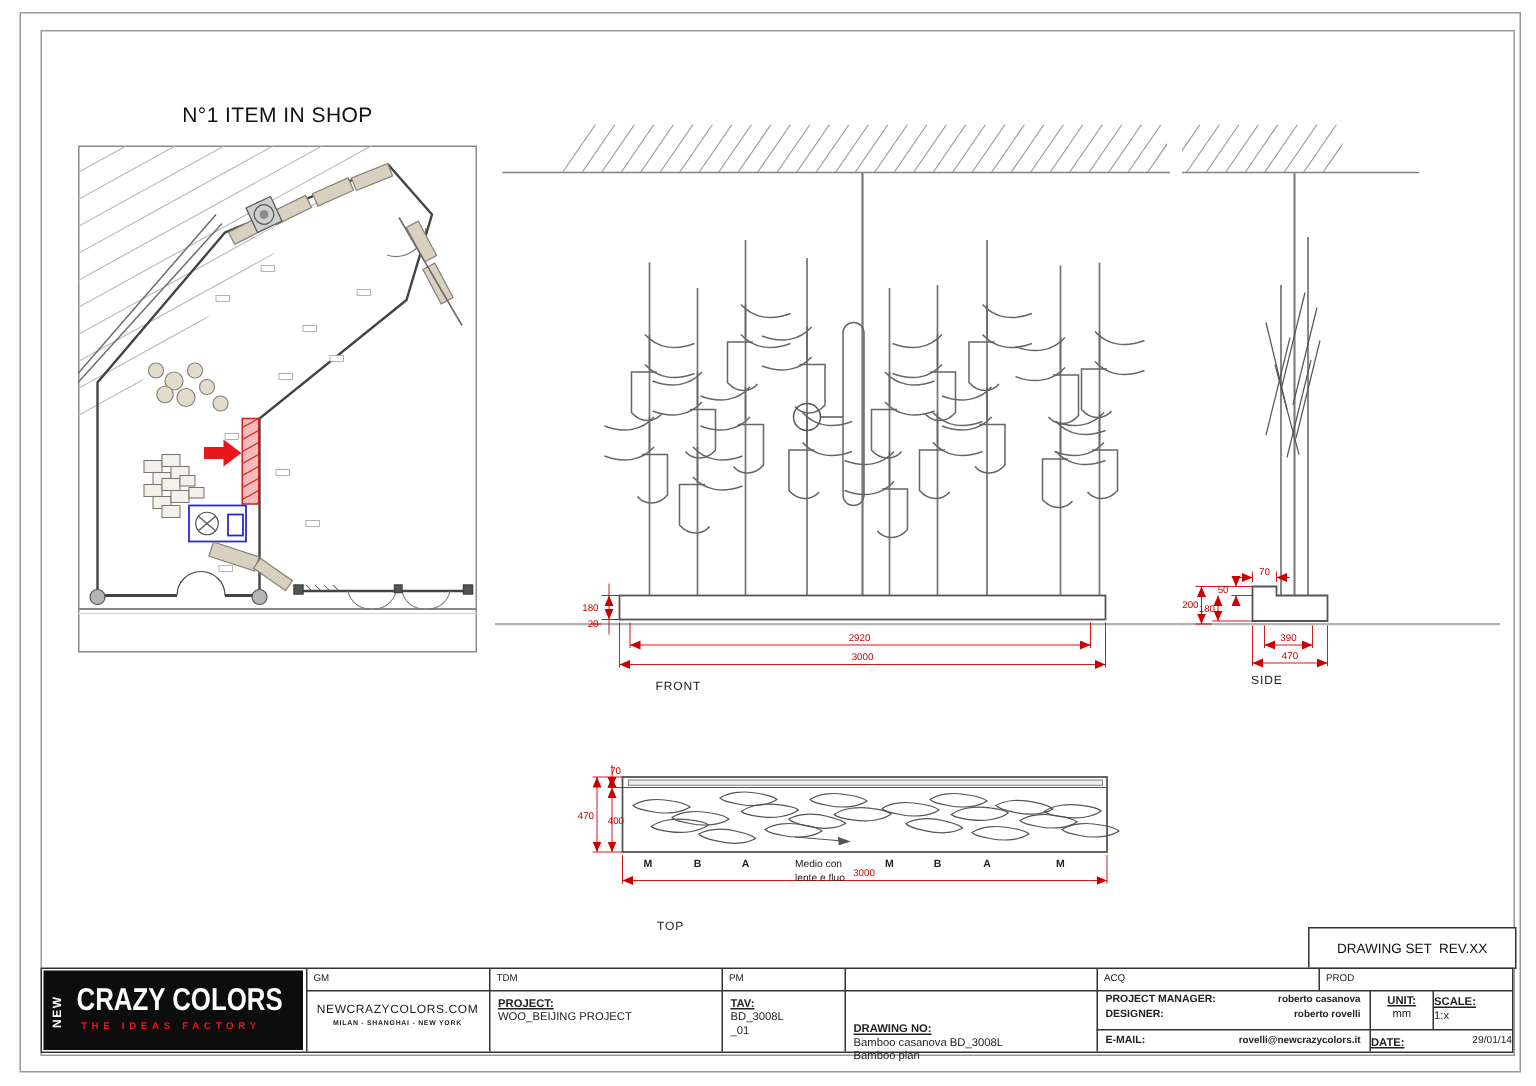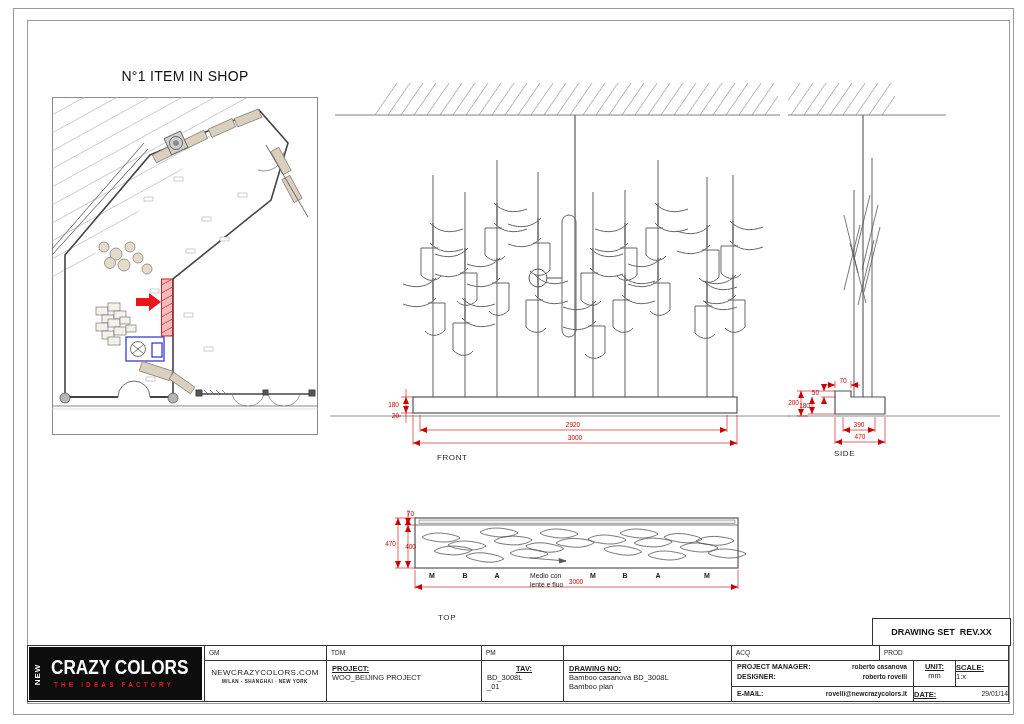--- a/index.html
+++ b/index.html
@@ -12,21 +12,21 @@
   svg{position:absolute;overflow:visible;}
   svg text{font-family:"Liberation Sans",sans-serif;}
   .dimtxt{font-size:6.5px;fill:#cc0000;}
   .vlabel{font-size:8px;fill:#222;letter-spacing:.6px;}
   .slot{font-size:7px;font-weight:bold;fill:#222;}
   .medio{font-size:6.8px;fill:#222;}
 
   
   .rev-box{position:absolute;left:872px;top:618px;width:137px;height:26px;border:1px solid #333;
            background:#fff;display:flex;align-items:center;justify-content:center;
-           font-size:9px;font-weight:bold;white-space:pre;color:#111;}
+           font-size:9px;font-weight:normal;white-space:pre;color:#111;}
   .tblock{position:absolute;left:27px;top:645px;width:982px;height:57px;border:1px solid #333;
           background:#fff;box-sizing:border-box;}
   .tb-line{position:absolute;background:#333;}
   .cell{position:absolute;box-sizing:border-box;font-size:7.5px;}
   .hdr{position:absolute;font-size:6.5px;color:#222;}
   .lbl{font-weight:bold;text-decoration:underline;}
   .logo-box{position:absolute;left:1px;top:1px;width:173px;height:53px;background:#0d0d0d;}
   .logo-new{position:absolute;left:-2px;top:23px;transform:rotate(-90deg);color:#fff;
             font-size:8px;font-weight:bold;letter-spacing:1px;}
   .logo-main{position:absolute;left:22px;top:8px;color:#fff;font-size:21px;font-weight:bold;
@@ -477,26 +477,26 @@
       <div class="site-url">NEWCRAZYCOLORS.COM</div>
       <div class="site-cities">MILAN - SHANGHAI - NEW YORK</div>
     </div>
 
     <div class="cell" style="left:304px;top:18px;width:148px">
       <div class="lbl">PROJECT:</div>
       <div>WOO_BEIJING PROJECT</div>
     </div>
 
     <div class="cell" style="left:459px;top:18px;width:74px">
-      <div class="lbl" style="text-align:center">TAV:</div>
+      <div class="lbl" style="text-align:left">TAV:</div>
       <div>BD_3008L</div>
       <div>_01</div>
     </div>
 
-    <div class="cell" style="left:541px;top:18px;width:160px">
+    <div class="cell" style="left:541px;top:35px;width:160px">
       <div class="lbl">DRAWING NO:</div>
       <div>Bamboo casanova BD_3008L</div>
       <div>Bamboo plan</div>
     </div>
 
     <div class="cell" style="left:709px;top:16px;width:170px;height:39px">
       <div class="kv-row" style="top:1px">
         <span class="k">PROJECT MANAGER:</span>
         <span class="v">roberto casanova</span>
       </div>

